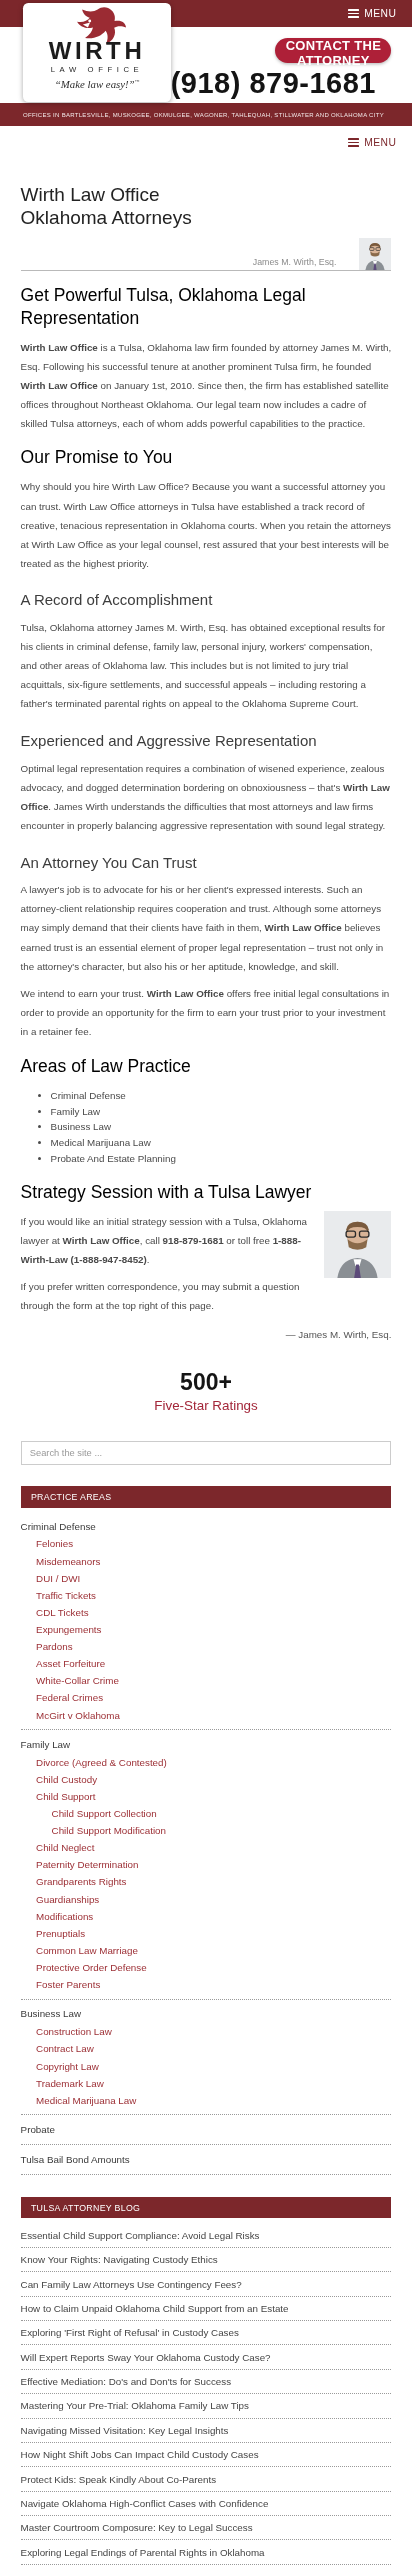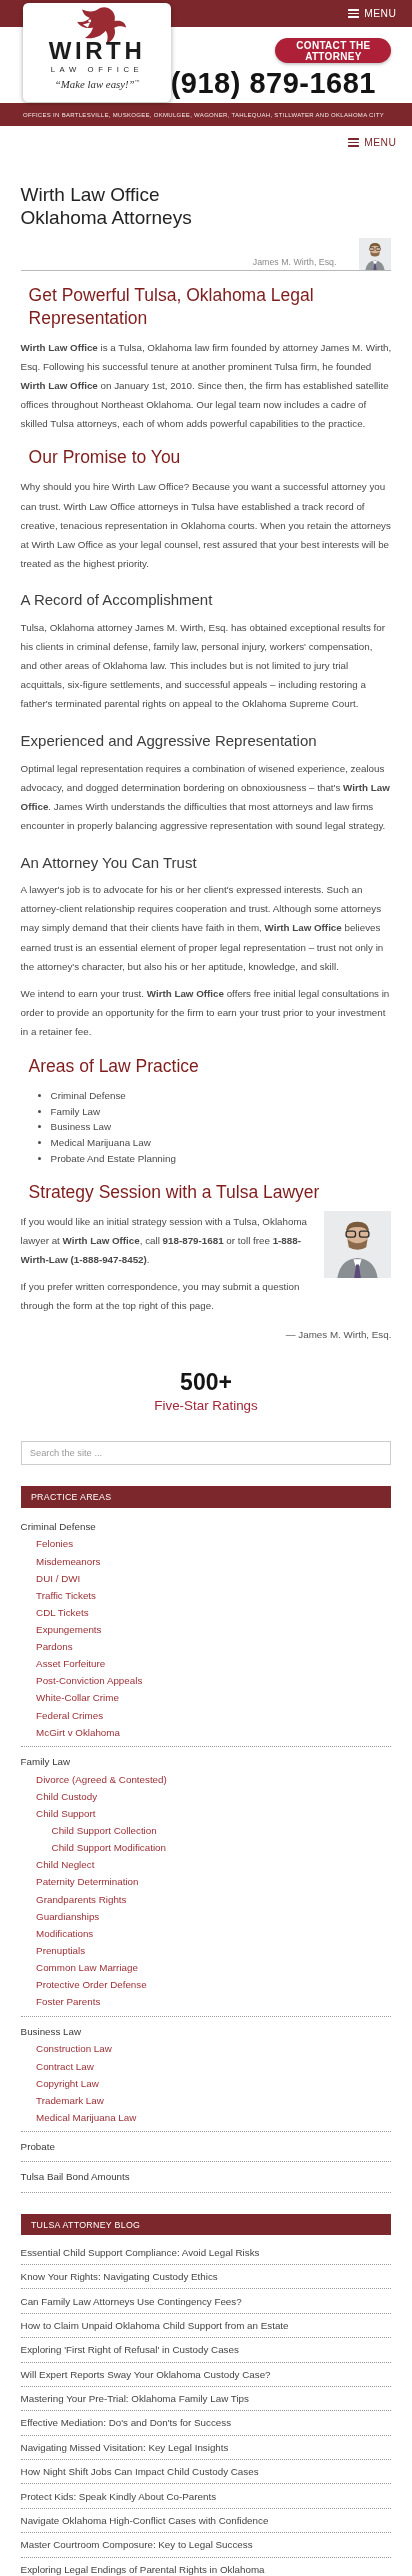--- a/index.html
+++ b/index.html
@@ -9,21 +9,21 @@
 
   
   .hdr { position:relative; }
   .topbar { height:27px; background:#7c272b; display:flex; justify-content:flex-end; align-items:center; padding-right:15.5px; }
   .menu-btn { display:flex; align-items:center; gap:5.2px; cursor:pointer;justify-content:space-between; }
   .burger { display:inline-flex; flex-direction:column; gap:2.1px; }
   .burger i { display:block; width:10.8px; height:1.5px; background:#fff; border-radius:0.5px; }
   .menu-btn span.lbl { font-size:10.3px; letter-spacing:0.5px; color:#fff; }
   .hdr-main { height:76px; position:relative; background:#fff; }
   .contact-btn { position:absolute; right:20.6px; top:11.3px; width:116px; height:25px; background:#ae2038; color:#fff;
-    border:none; border-radius:13.4px; font-family:"Liberation Sans",sans-serif; font-weight:bold; font-size:10px;
+    border:none; border-radius:13.4px; font-family:"Liberation Sans",sans-serif; font-weight:bold; font-size:13px;
     letter-spacing:0.3px; cursor:pointer; box-shadow:0 1.5px 3.1px rgba(0,0,0,.25); }
   .big-phone { position:absolute; right:36px; top:40px; font-size:29px; font-weight:800; color:#141414; letter-spacing:0.5px; white-space:nowrap; }
   .offices-bar { height:23px; background:#7c272b; display:flex; align-items:center; padding-left:23px; }
   .offices-bar span { color:#f3e9e9; font-size:6px; letter-spacing:0.3px; }
   .menu2 { height:33px; background:#fff; display:flex; justify-content:flex-end; align-items:center; padding-right:15.5px; }
   .menu2 .burger i { background:#7c272b; }
   .menu2 span.lbl { color:#7c272b; }
   
   .logo-card { position:absolute; left:23px; top:2.6px; width:148px; height:99px; background:#fff; border-radius:5.2px;
     box-shadow:0 1px 5.2px rgba(0,0,0,.35); z-index:20; text-align:center; padding-top:4.1px; cursor:pointer; }
@@ -34,21 +34,21 @@
   .logo-tag sup { font-size:4.6px; }
 
   
   .content { padding:0 20.6px; }
   h1.page-title { margin-top:24px; font-size:19px; font-weight:400; color:#232323; line-height:1.22; }
   h1.page-title span { display:block; }
   .byline-row { display:flex; justify-content:flex-end; align-items:flex-end; gap:23px; margin-top:8.2px; }
   .byline { color:#8b8b8b; font-size:8.8px; padding-bottom:2.1px; }
   .avatar-sm { width:32px; height:32px; }
   hr.byline-rule { border:none; border-top:0.5px solid #b9b9b9; margin:0 0 3.1px 0; }
-  h2.red { font-size:17.5px; font-weight:400; color:#7f1d1d; line-height:1.3; margin-top:13.4px;margin-left:8px; }
+  h2.red { font-size:17.5px; font-weight:400; color:#000000; line-height:1.3; margin-top:13.4px; }
   h3.dark { font-size:15px; font-weight:400; color:#3d3d3d; line-height:1.3; margin-top:17.5px; }
   .content p.body { font-size:9.8px; line-height:1.95; color:#4a4a4a; margin-top:8.2px; }
   ul.areas { margin:10.3px 0 3.1px 0; padding-left:30px; }
   ul.areas li { font-size:9.8px; color:#4a4a4a; line-height:1.42; padding:1px 0; }
   .strategy-wrap { overflow:hidden; }
   .avatar-lg { float:right; width:67px; height:67px; margin:7.2px 0 4.1px 13.4px; }
   .signature { text-align:right; font-size:9.8px; color:#555; margin-top:13.4px; }
   .ratings { text-align:center; margin-top:29px; }
   .ratings .count { font-size:23px; font-weight:bold; color:#151515; }
   .ratings .lbl { font-size:13.4px; color:#a32639; margin-top:2.1px; }
@@ -223,21 +223,20 @@
         <li class="l1">Traffic Tickets</li>
 
         <li class="l1">CDL Tickets</li>
 
         <li class="l1">Expungements</li>
 
         <li class="l1">Pardons</li>
 
         <li class="l1">Asset Forfeiture</li>
 
-        <li class="l1">Post-Conviction Appeals</li>
 
         <li class="l1">White-Collar Crime</li>
 
         <li class="l1">Federal Crimes</li>
 
         <li class="l1">McGirt v Oklahoma</li>
 
         <li class="hr"></li>
 
         <li class="group">Family Law</li>
@@ -305,24 +304,24 @@
         <li>Know Your Rights: Navigating Custody Ethics</li>
 
         <li>Can Family Law Attorneys Use Contingency Fees?</li>
 
         <li>How to Claim Unpaid Oklahoma Child Support from an Estate</li>
 
         <li>Exploring 'First Right of Refusal' in Custody Cases</li>
 
         <li>Will Expert Reports Sway Your Oklahoma Custody Case?</li>
 
+        <li>Effective Mediation: Do's and Don'ts for Success</li>
+
         <li>Mastering Your Pre-Trial: Oklahoma Family Law Tips</li>
 
-        <li>Effective Mediation: Do's and Don'ts for Success</li>
-
         <li>Navigating Missed Visitation: Key Legal Insights</li>
 
         <li>How Night Shift Jobs Can Impact Child Custody Cases</li>
 
         <li>Protect Kids: Speak Kindly About Co-Parents</li>
 
         <li>Navigate Oklahoma High-Conflict Cases with Confidence</li>
 
         <li>Master Courtroom Composure: Key to Legal Success</li>
 

